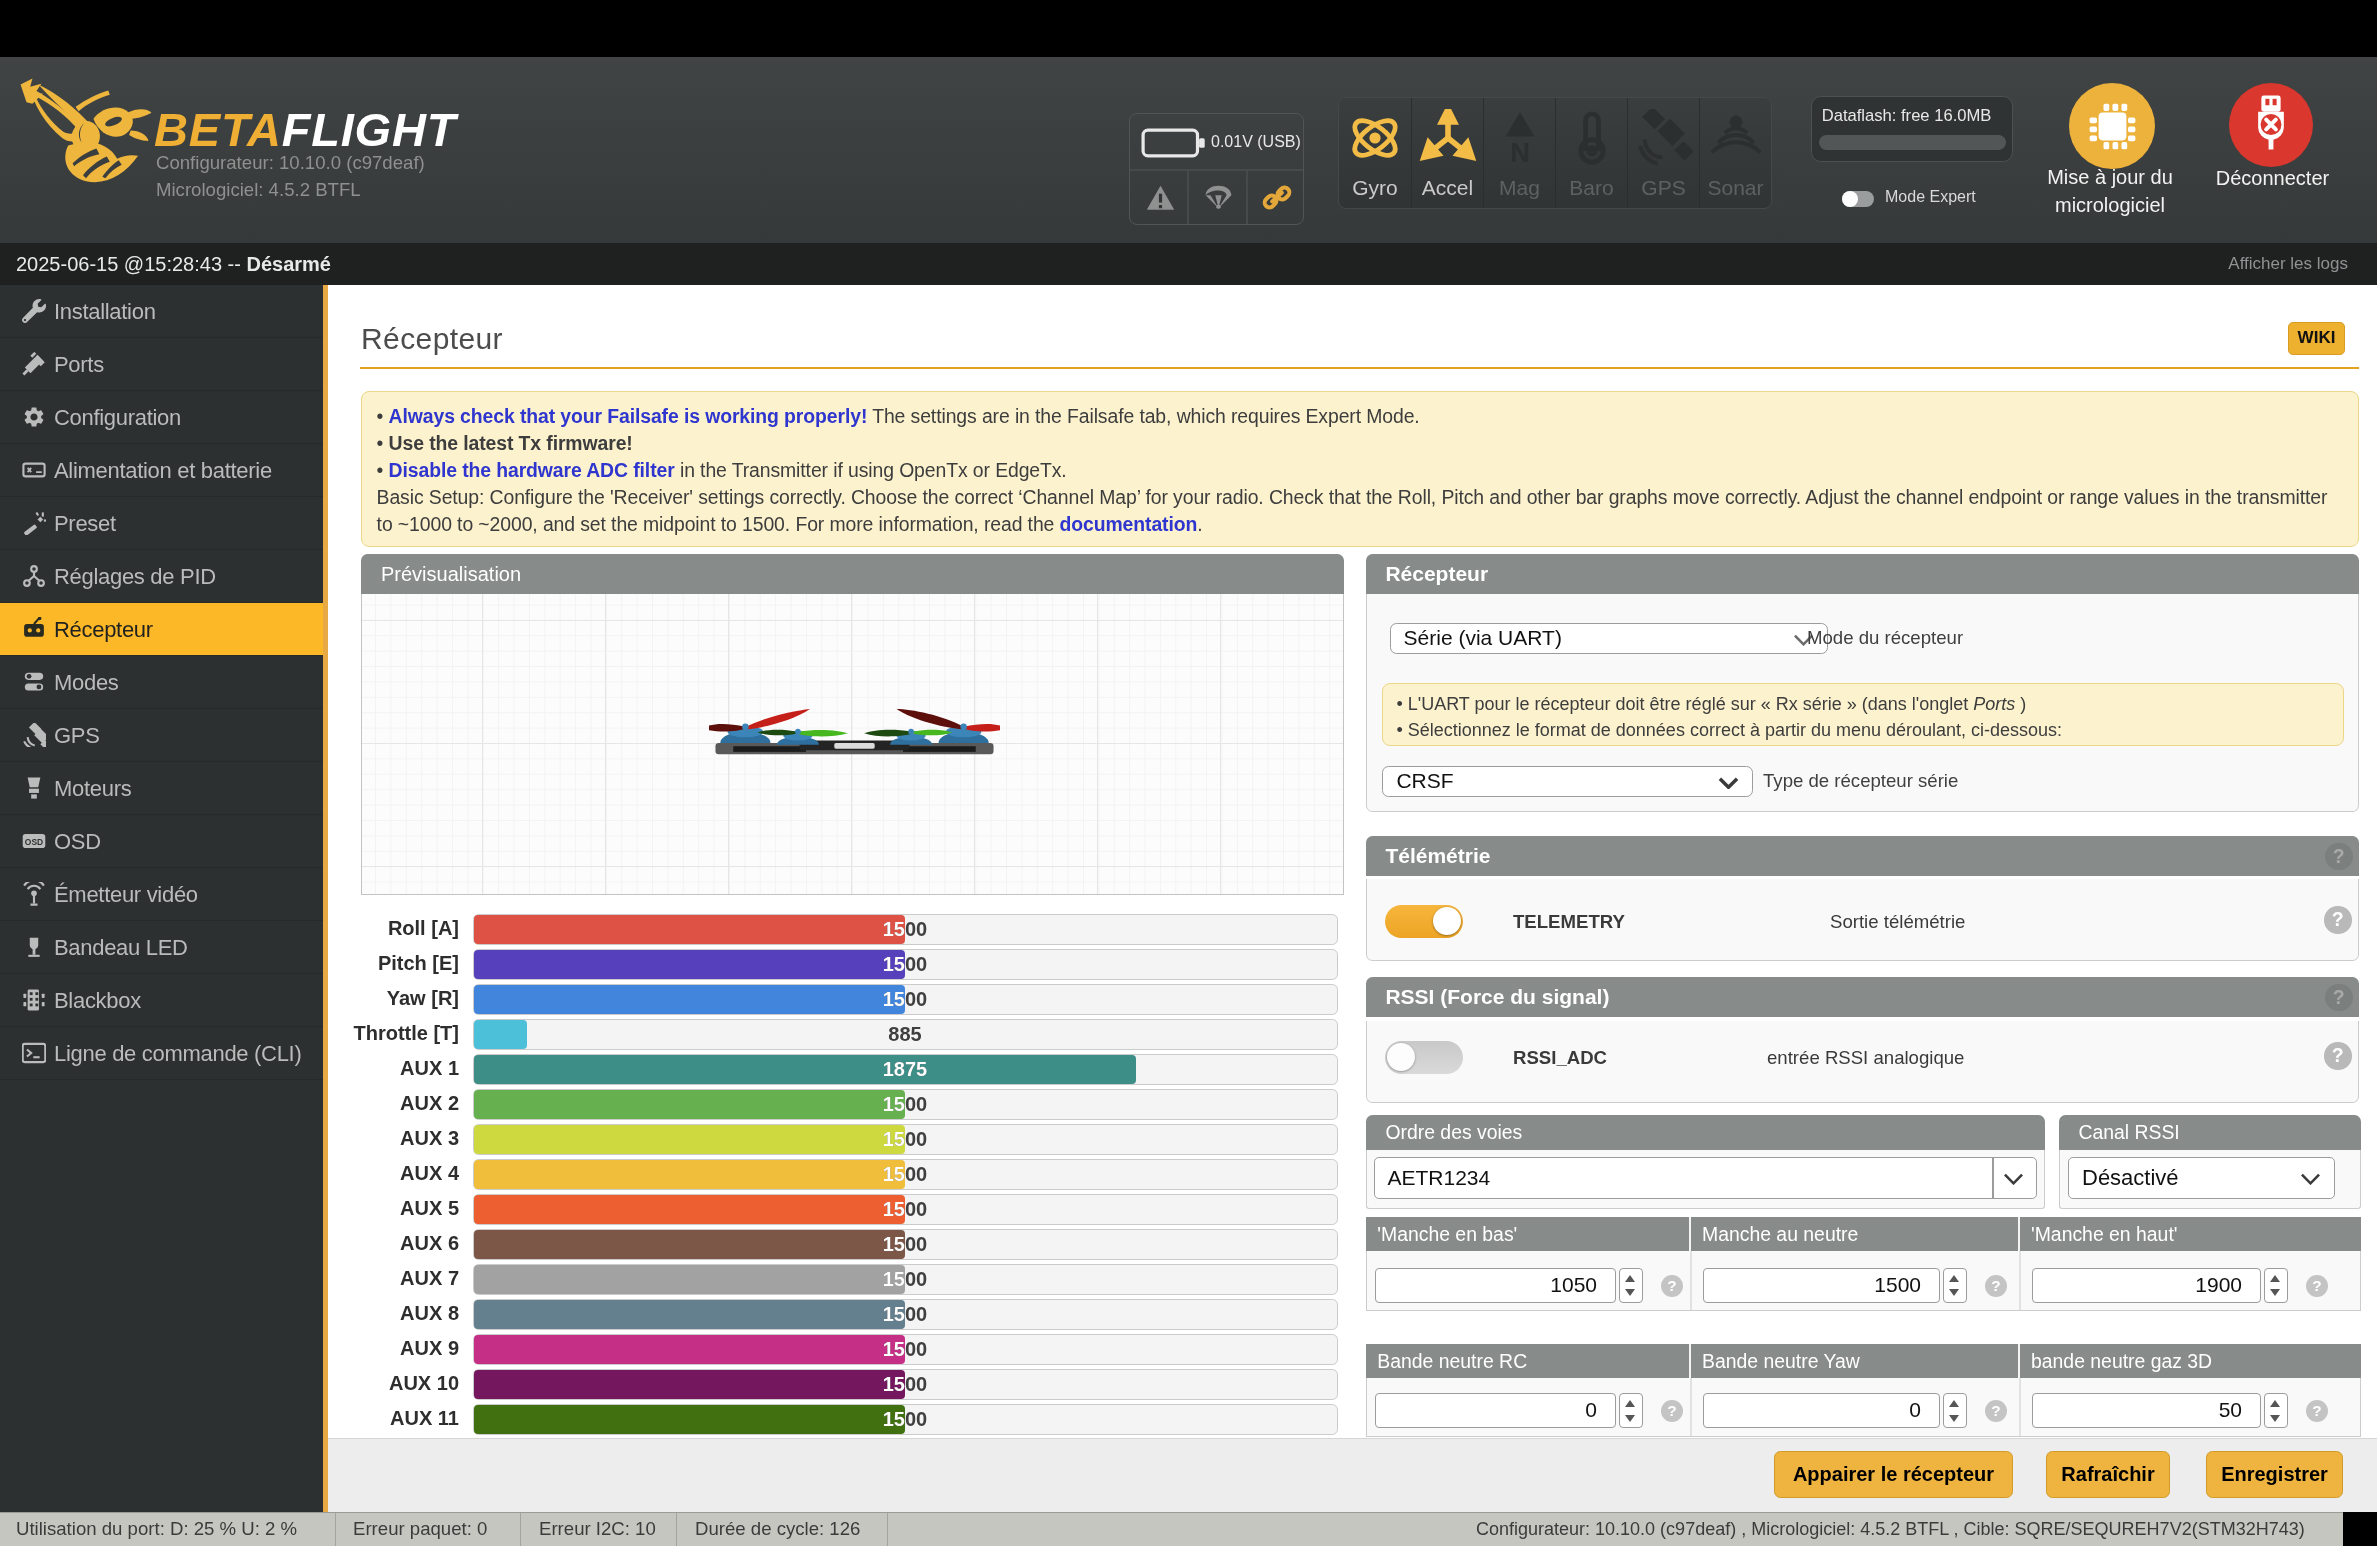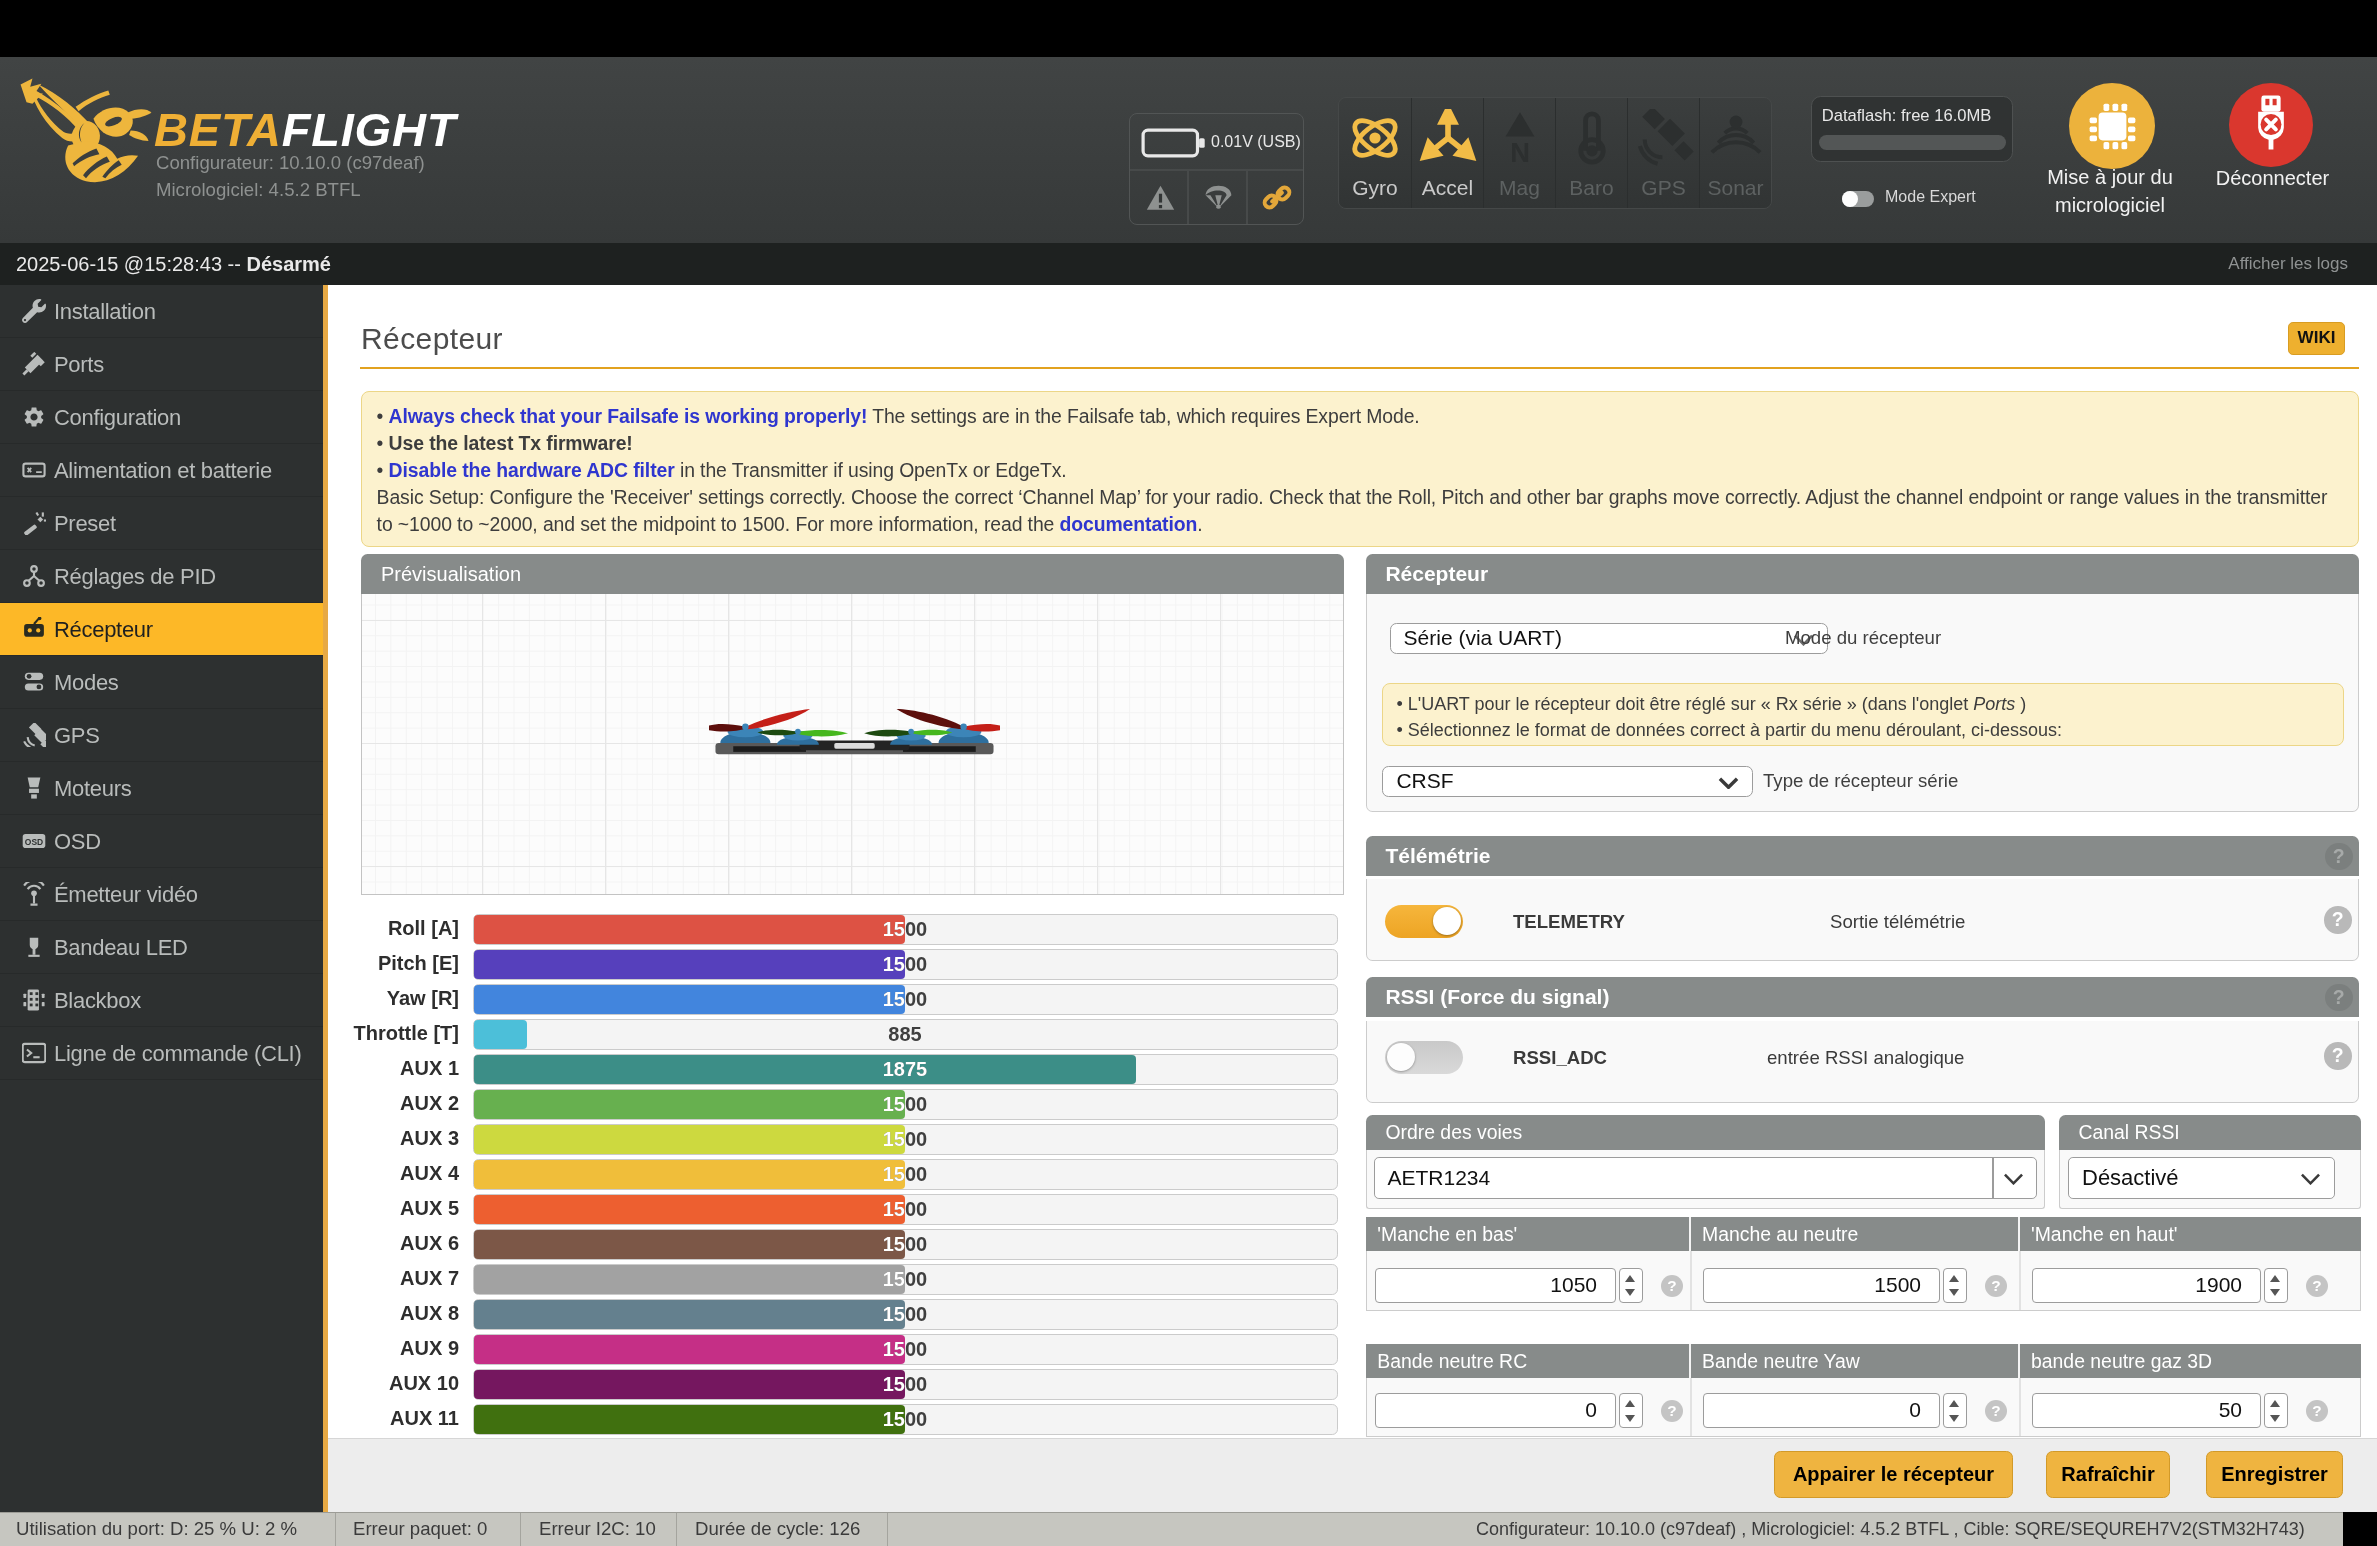--- a/index.html
+++ b/index.html
@@ -670,21 +670,21 @@
       </div>
     </div>
 
     <div class="rhead abs" style="left:1038px;top:269px;width:993px;">Récepteur</div>
     <div class="rbody abs" style="left:1038px;top:309px;width:993px;height:218px;">
       <div class="selbox" style="left:22.6px;top:29px;width:438px;">Série (via UART)
         <svg class="chev" viewBox="0 0 24 14">
             <path d="M2 2 L12 12 L22 2" fill="none" stroke="#6b6b6b" stroke-width="3"></path>
           </svg>
       </div>
-      <div class="flabel" style="left:418px;top:29px;line-height:29px;">Mode du récepteur</div>
+      <div class="flabel" style="left:440px;top:29px;line-height:29px;">Mode du récepteur</div>
       <div class="ynote" style="left:15.4px;top:89px;width:962px;height:63px;padding:6.5px 13px;">
         <span class="dot">•</span> L'UART pour le récepteur doit être réglé sur « Rx série » (dans l'onglet <i>Ports</i> )<br>
         <span class="dot">•</span> Sélectionnez le format de données correct à partir du menu déroulant, ci-dessous:
       </div>
       <div class="selbox" style="left:15.4px;top:172px;width:371px;">CRSF
         <svg class="chev" viewBox="0 0 24 14">
             <path d="M2 2 L12 12 L22 2" fill="none" stroke="#3a3a3a" stroke-width="4"></path>
           </svg>
       </div>
       <div class="flabel" style="left:396px;top:172px;line-height:29px;">Type de récepteur série</div>

